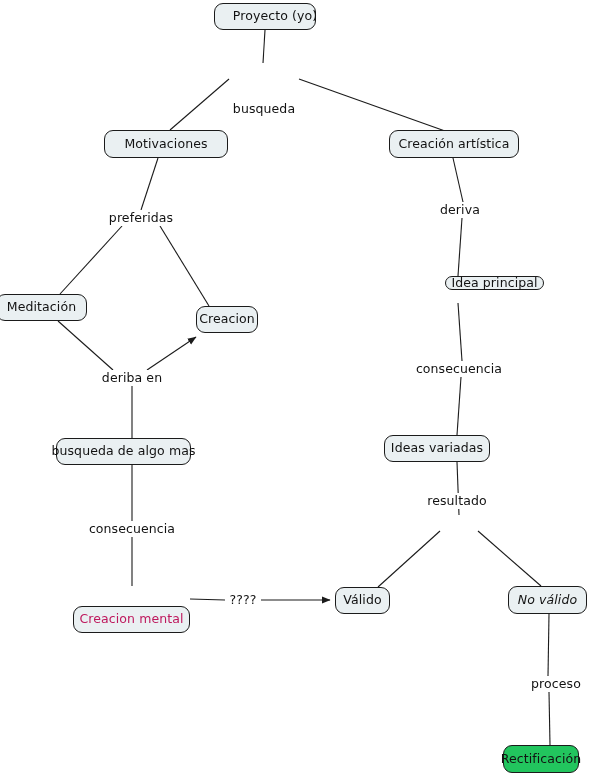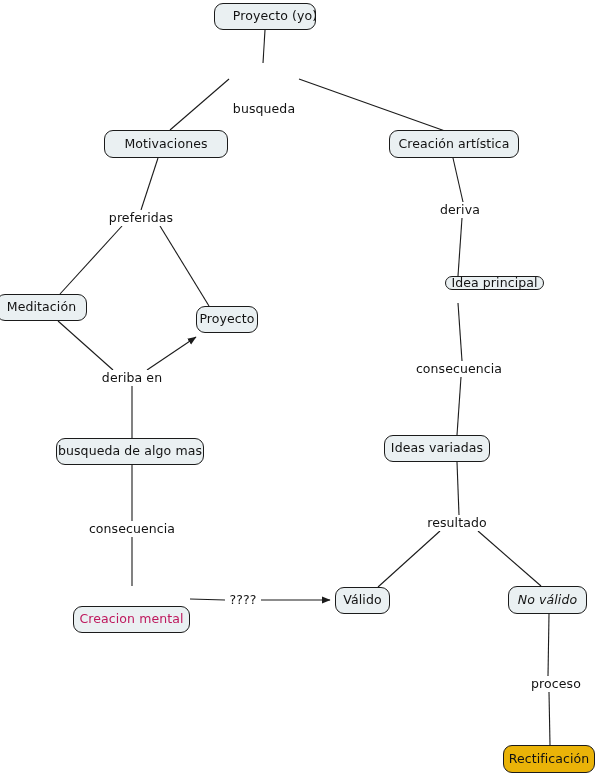--- a/index.html
+++ b/index.html
@@ -98,41 +98,41 @@
       <div class="cmap-node" style="left: 104px; top: 130px; width: 124px; height: 28px; background: rgb(234, 240, 242); border-color: rgb(27, 27, 27); color: rgb(18, 18, 18);">
         <span>Motivaciones</span>
       </div>
       <div class="cmap-node" style="left: 389px; top: 130px; width: 130px; height: 28px; background: rgb(234, 240, 242); border-color: rgb(27, 27, 27); color: rgb(18, 18, 18);">
         <span>Creación artística</span>
       </div>
       <div class="cmap-node" style="left: -4px; top: 294px; width: 91px; height: 27px; background: rgb(234, 240, 242); border-color: rgb(27, 27, 27); color: rgb(18, 18, 18);">
         <span>Meditación</span>
       </div>
       <div class="cmap-node" style="left: 196px; top: 306px; width: 62px; height: 27px; background: rgb(234, 240, 242); border-color: rgb(27, 27, 27); color: rgb(18, 18, 18);">
-        <span>Proyecto</span>
+        <span>Creacion</span>
       </div>
       <div class="cmap-node" style="left: 409px; top: 276px; width: 99px; height: 14px; background: rgb(234, 240, 242); border-color: rgb(27, 27, 27); color: rgb(18, 18, 18); margin-left: 36px;">
         <span>Idea principal</span>
       </div>
-      <div class="cmap-node" style="left: 56px; top: 438px; width: 148px; height: 27px; background: rgb(234, 240, 242); border-color: rgb(27, 27, 27); color: rgb(18, 18, 18);">
+      <div class="cmap-node" style="left: 56px; top: 438px; width: 135px; height: 27px; background: rgb(234, 240, 242); border-color: rgb(27, 27, 27); color: rgb(18, 18, 18);">
         <span>busqueda de algo mas</span>
       </div>
       <div class="cmap-node" style="left: 384px; top: 435px; width: 106px; height: 27px; background: rgb(234, 240, 242); border-color: rgb(27, 27, 27); color: rgb(18, 18, 18); justify-content: center;">
         <span>Ideas variadas</span>
       </div>
       <div class="cmap-node" style="left: 73px; top: 606px; width: 117px; height: 27px; background: rgb(234, 240, 242); border-color: rgb(27, 27, 27); color: #be185d; align-items: center;">
         <span>Creacion mental</span>
       </div>
       <div class="cmap-node" style="left: 335px; top: 587px; width: 55px; height: 27px; background: rgb(234, 240, 242); border-color: rgb(27, 27, 27); color: rgb(18, 18, 18);">
         <span>Válido</span>
       </div>
       <div class="cmap-node" style="left: 508px; top: 586px; width: 79px; height: 28px; background: rgb(234, 240, 242); border-color: rgb(27, 27, 27); color: rgb(18, 18, 18); font-style: italic;">
         <span>No válido</span>
       </div>
-      <div class="cmap-node" style="left: 503px; top: 745px; width: 92px; height: 28px; background: #eab308; border-color: rgb(27, 27, 27); color: rgb(18, 18, 18);">
+      <div class="cmap-node" style="left: 503px; top: 745px; width: 76px; height: 28px; background: #22c55e; border-color: rgb(27, 27, 27); color: rgb(18, 18, 18);">
         <span>Rectificación</span>
       </div>
     </div>
   <div id="link-label-group">
       <div class="cmap-link-label" style="left: 229px; top: 63px; width: 70px; height: 16px; color: rgb(18, 18, 18); margin-top: 38px;">
         <span>busqueda</span>
       </div>
       <div class="cmap-link-label" style="left: 104px; top: 210px; width: 74px; height: 16px; color: rgb(18, 18, 18);">
         <span>preferidas</span>
       </div>
@@ -141,21 +141,21 @@
       </div>
       <div class="cmap-link-label" style="left: 415px; top: 361px; width: 88px; height: 16px; color: rgb(18, 18, 18);">
         <span>consecuencia</span>
       </div>
       <div class="cmap-link-label" style="left: 99px; top: 370px; width: 66px; height: 16px; color: rgb(18, 18, 18);">
         <span>deriba en</span>
       </div>
       <div class="cmap-link-label" style="left: 88px; top: 521px; width: 88px; height: 16px; color: rgb(18, 18, 18);">
         <span>consecuencia</span>
       </div>
-      <div class="cmap-link-label" style="left: 423px; top: 515px; width: 68px; height: 16px; color: rgb(18, 18, 18);">
+      <div class="cmap-link-label" style="left: 423px; top: 493px; width: 68px; height: 16px; color: rgb(18, 18, 18);">
         <span>resultado</span>
       </div>
       <div class="cmap-link-label" style="left: 225px; top: 592px; width: 36px; height: 16px; color: rgb(18, 18, 18);">
         <span>????</span>
       </div>
       <div class="cmap-link-label" style="left: 528px; top: 676px; width: 56px; height: 16px; color: rgb(18, 18, 18);">
         <span>proceso</span>
       </div>
     </div>
 </div>

